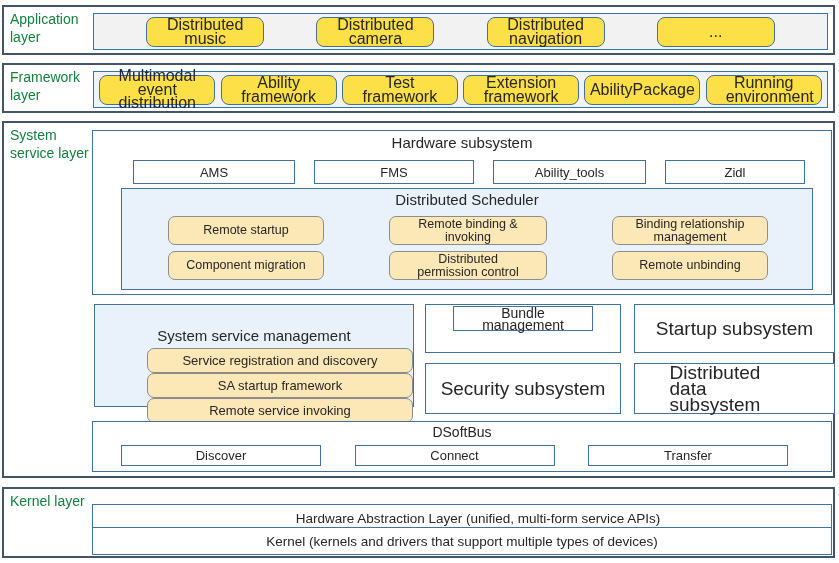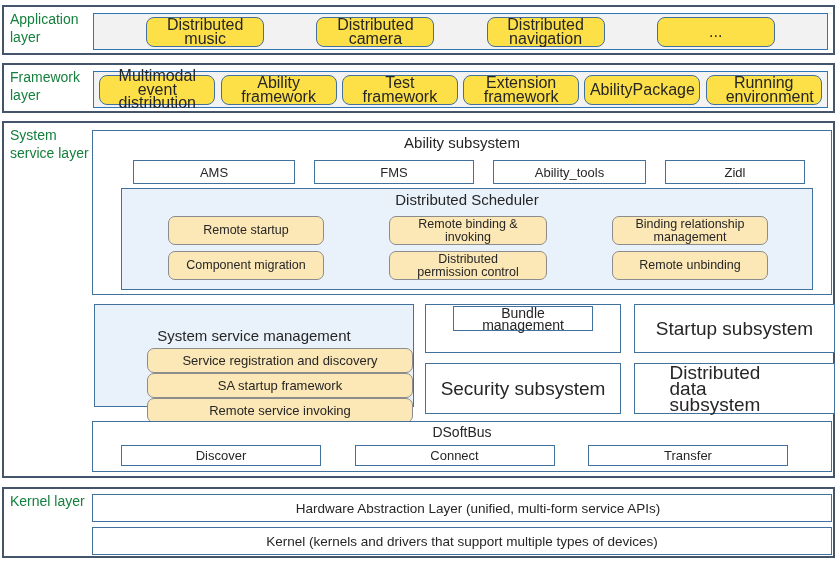--- a/index.html
+++ b/index.html
@@ -88,21 +88,21 @@
   #dsoftbus .box-title{font-size:14px;padding-top:2px;}
   #bus-items{position:absolute;left:28px;top:23px;width:667px;height:21px;
     display:flex;justify-content:space-between;}
   .bus-box{border:1.5px solid #41719C;background:#fff;box-sizing:border-box;width:200px;height:21px;
     display:flex;align-items:center;justify-content:center;font-size:13px;}
 
   
   .wide-box{position:absolute;left:88px;width:740px;height:28px;border:1.5px solid #41719C;
     background:#fff;box-sizing:border-box;display:flex;align-items:center;justify-content:center;
     font-size:13.5px;}
-  #hal{top:5px;padding-left:32px;}
+  #hal{top:15px;padding-left:32px;}
   #kernel{top:38px;}
 </style>
 </head>
 <body>
 
 <div class="row" id="app-row">
   <div class="layer-label">Application layer</div>
   <div class="tray">
     <div class="pill">
         <span>Distributed music</span>
@@ -140,21 +140,21 @@
     <div class="pill">
         <span>Running environment</span>
       </div>
   </div>
 </div>
 
 <div class="row" id="sys-row">
   <div class="layer-label">System service layer</div>
 
   <div class="bluebox" id="ability">
-    <div class="box-title">Ability subsystem</div>
+    <div class="box-title">Hardware subsystem</div>
     <div id="tools">
       <div class="tool">AMS</div>
       <div class="tool">FMS</div>
       <div class="tool">Ability_tools</div>
       <div class="tool">Zidl</div>
     </div>
     <div class="bluebox lightblue" id="scheduler">
       <div class="box-title">Distributed Scheduler</div>
       <div id="sched-grid">
         <div class="orange">

